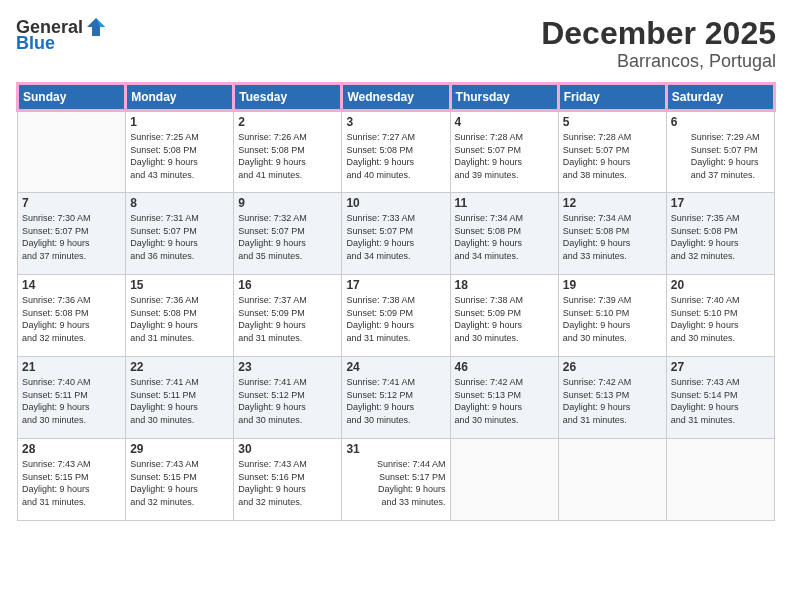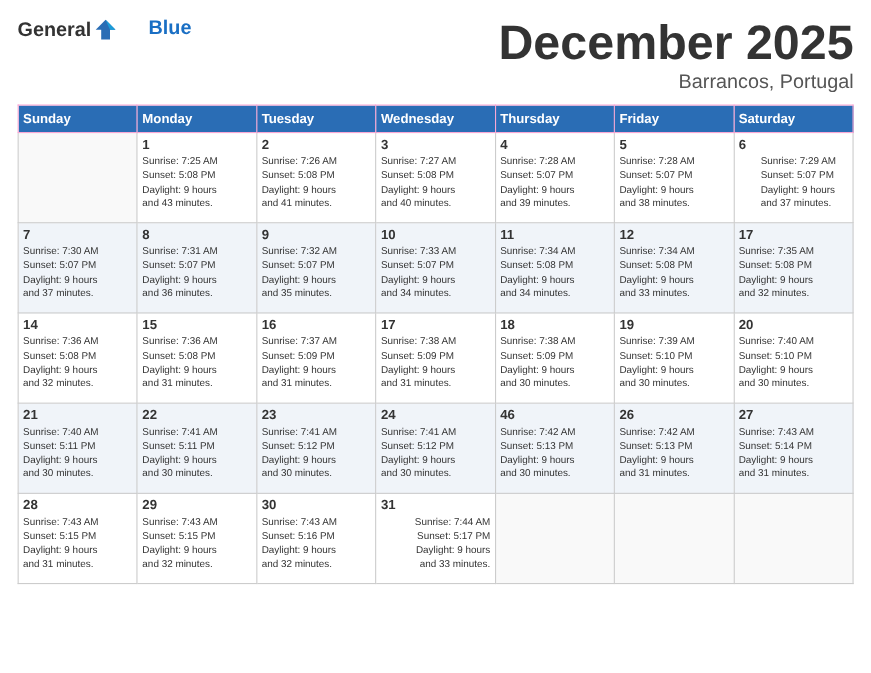--- a/index.html
+++ b/index.html
@@ -35,42 +35,42 @@
     .logo-text-blue {
       font-size: 18px;
       font-weight: bold;
       color: #1a6fc4;
       line-height: 1;
     }
     .title-block {
       text-align: right;
     }
     .month-title {
-      font-size: 44px;
+      font-size: 32px;
       font-weight: bold;
       color: #333;
       line-height: 1.1;
     }
     .subtitle {
       font-size: 18px;
       color: #555;
     }
     .calendar {
       width: 100%;
       border-collapse: collapse;
       table-layout: fixed;
     }
     .calendar thead tr th {
       background-color: #2a6db5;
       color: #fff;
       font-size: 12px;
       font-weight: bold;
       padding: 5px 4px;
       text-align: left;
-      border: 1px solid #f9a8d4;
+      border: 3px solid #f9a8d4;
     }
     .calendar tbody tr td {
       border: 1px solid #ccc;
       vertical-align: top;
       padding: 3px 4px;
       font-size: 9.5px;
       color: #333;
       height: 82px;
     }
     .calendar tbody tr:nth-child(odd) td {
@@ -94,21 +94,21 @@
     .empty-cell {
       background-color: #f9f9f9 !important;
     }
   </style>
 </head>
 <body>
 
 <div class="container">
   <div class="header">
     <div class="logo">
-      <div style="display:flex; flex-direction:row; align-items:center;gap:28px;">
+      <div style="display:flex; flex-direction:column; align-items:flex-start;">
         <div style="display:flex; align-items:center; gap:2px;">
           <span class="logo-text-general">General</span>
           <svg width="22" height="22" viewBox="0 0 22 22">
             <path d="M11 2 L20 11 L15 11 L15 20 L7 20 L7 11 L2 11 Z" fill="#2a6db5"></path>
             <path d="M11 2 L20 11 L15 11" fill="#1a9cd8"></path>
           </svg>
         </div>
         <span class="logo-text-blue" style="margin-top:-4px;">Blue</span>
       </div>
     </div>

